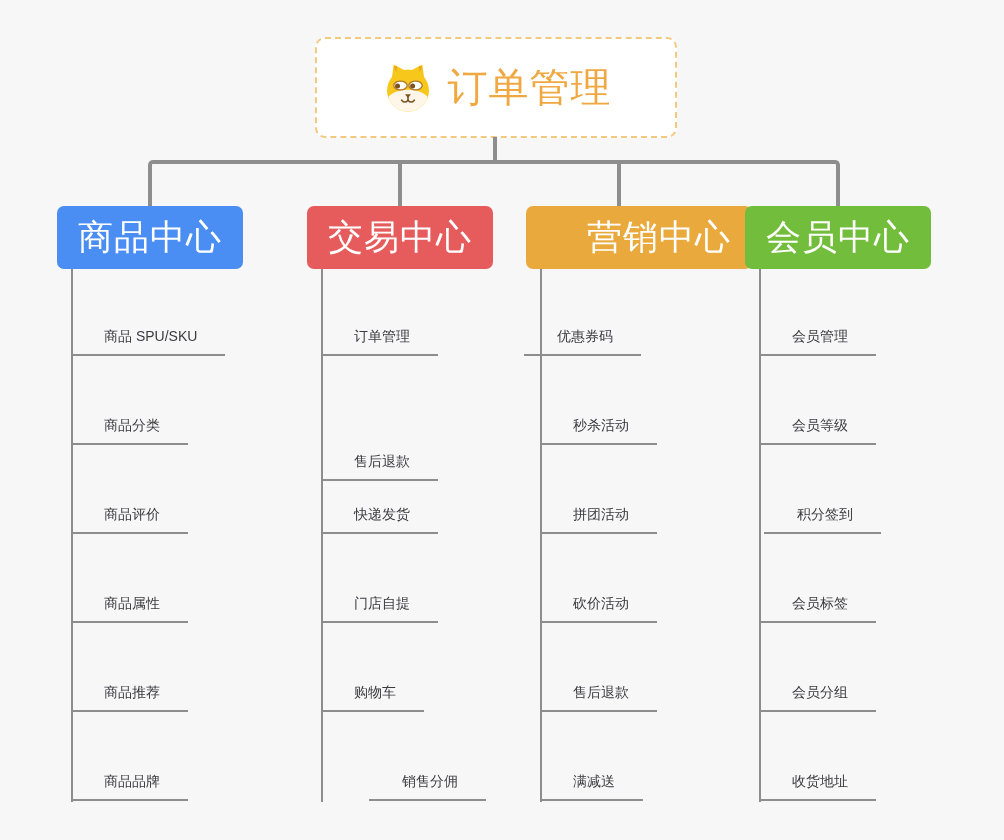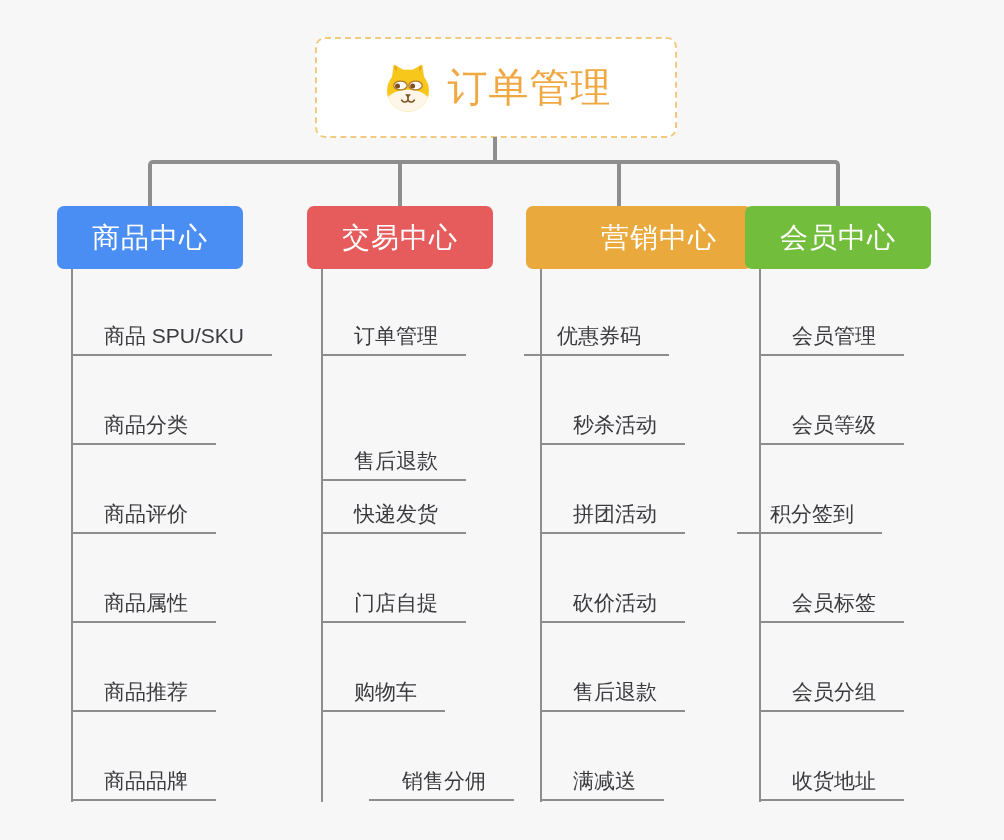--- a/index.html
+++ b/index.html
@@ -33,33 +33,33 @@
     box-sizing:border-box;
     border-top:4px solid #8e8e8e;
     border-left:4px solid #8e8e8e;
     border-right:4px solid #8e8e8e;
     border-top-left-radius:5px;border-top-right-radius:5px;
   }
   
   .branch-box{
     position:absolute;top:206px;width:186px;height:63px;
     border-radius:7px;
-    color:#ffffff;font-size:28px;font-weight:400;
+    color:#ffffff;font-size:35px;font-weight:400;
     display:flex;align-items:center;justify-content:center;
     letter-spacing:1px;
     cursor:pointer;
   }
   
   .spine{position:absolute;top:269px;width:2px;height:533px;background:#8d8d8d;}
   
   .child-node{
     position:absolute;height:36px;box-sizing:border-box;
     padding:0 28px 2px 33px;
     border-bottom:2px solid #8d8d8d;
-    font-size:21px;color:#3b3b3f;
+    font-size:14px;color:#3b3b3f;
     line-height:32px;white-space:nowrap;
     display:flex;align-items:flex-end;
     cursor:pointer;
   }
 </style>
 </head>
 <body>
 
 <div id="canvas">
 
@@ -120,18 +120,18 @@
 
   <div class="child-node" style="left:524px;top:320px;">优惠券码</div>
   <div class="child-node" style="left:540px;top:409px;">秒杀活动</div>
   <div class="child-node" style="left:540px;top:498px;">拼团活动</div>
   <div class="child-node" style="left:540px;top:587px;">砍价活动</div>
   <div class="child-node" style="left:540px;top:676px;">售后退款</div>
   <div class="child-node" style="left:540px;top:765px;">满减送</div>
 
   <div class="child-node" style="left:759px;top:320px;">会员管理</div>
   <div class="child-node" style="left:759px;top:409px;">会员等级</div>
-  <div class="child-node" style="left:737px;top:498px;">积分签到</div>
+  <div class="child-node" style="left:764px;top:498px;">积分签到</div>
   <div class="child-node" style="left:759px;top:587px;">会员标签</div>
   <div class="child-node" style="left:759px;top:676px;">会员分组</div>
   <div class="child-node" style="left:759px;top:765px;">收货地址</div>
 
 </div>
 
 </body></html>

